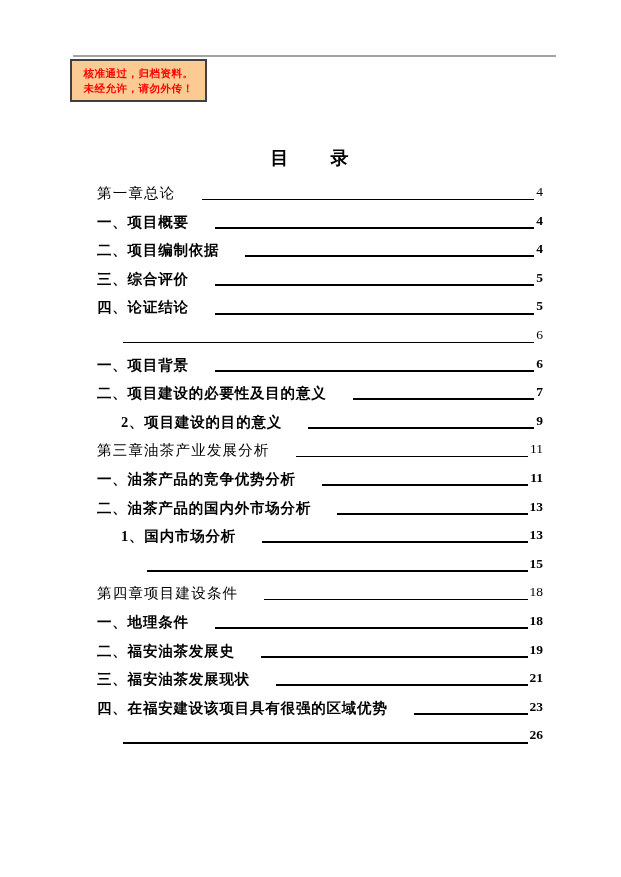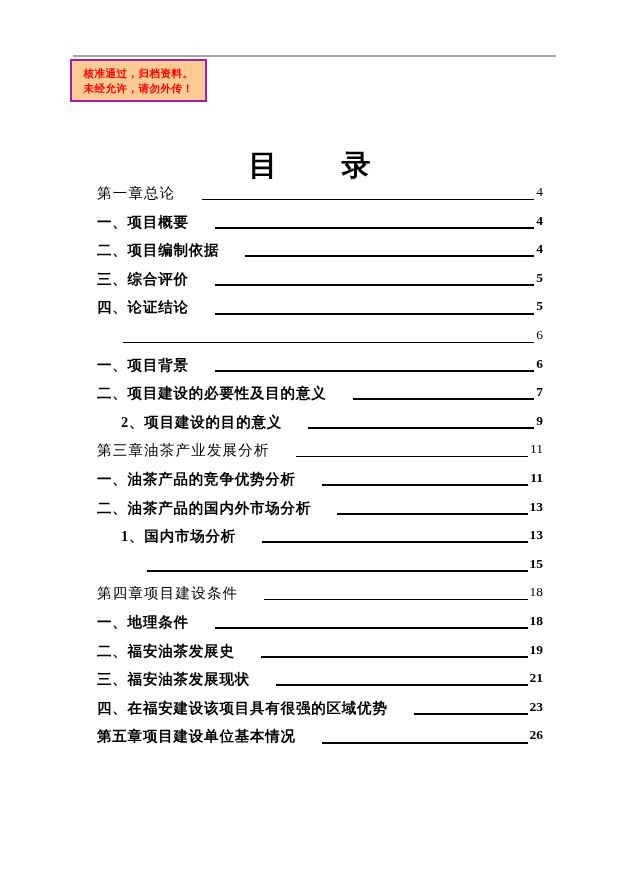--- a/index.html
+++ b/index.html
@@ -24,38 +24,38 @@
     height: 0;
     border-top: 2px solid #a3a3a3;
   }
   .stamp {
     position: absolute;
     left: 70px;
     top: 59px;
     width: 137px;
     height: 43px;
     box-sizing: border-box;
-    border: 2px solid #a21caf;
+    border: 2px solid #404040;
     background: #fbcb93;
     color: #ff0000;
     font-weight: bold;
     font-size: 10.5px;
     line-height: 15px;
     text-align: center;
     padding-top: 5px;
     letter-spacing: 0.5px;
   }
   .title {
     position: absolute;
     left: 0;
     top: 146px;
     width: 100%;
     margin: 0;
     text-align: center;
-    font-size: 29px;
+    font-size: 18px;
     font-weight: bold;
     letter-spacing: 2px;
   }
   .toc {
     position: absolute;
     left: 97px;
     top: 184px;
     width: 446px;
   }
   .toc-row {
@@ -196,18 +196,17 @@
         <span class="label-bold">三、福安油茶发展现状</span>
         <div class="leader"></div>
         <span class="page-num">21</span>
       </div>
       <div class="toc-row indent-0 is-bold">
         <span class="label-bold">四、在福安建设该项目具有很强的区域优势</span>
         <div class="leader"></div>
         <span class="page-num">23</span>
       </div>
       <div class="toc-row indent-0 is-bold">
-        <span class="label-bold">第五章项目建设单位基本情况</span>
         <div class="leader"></div>
         <span class="page-num">26</span>
       </div>
     </div>
 </div>
 
 </body></html>

